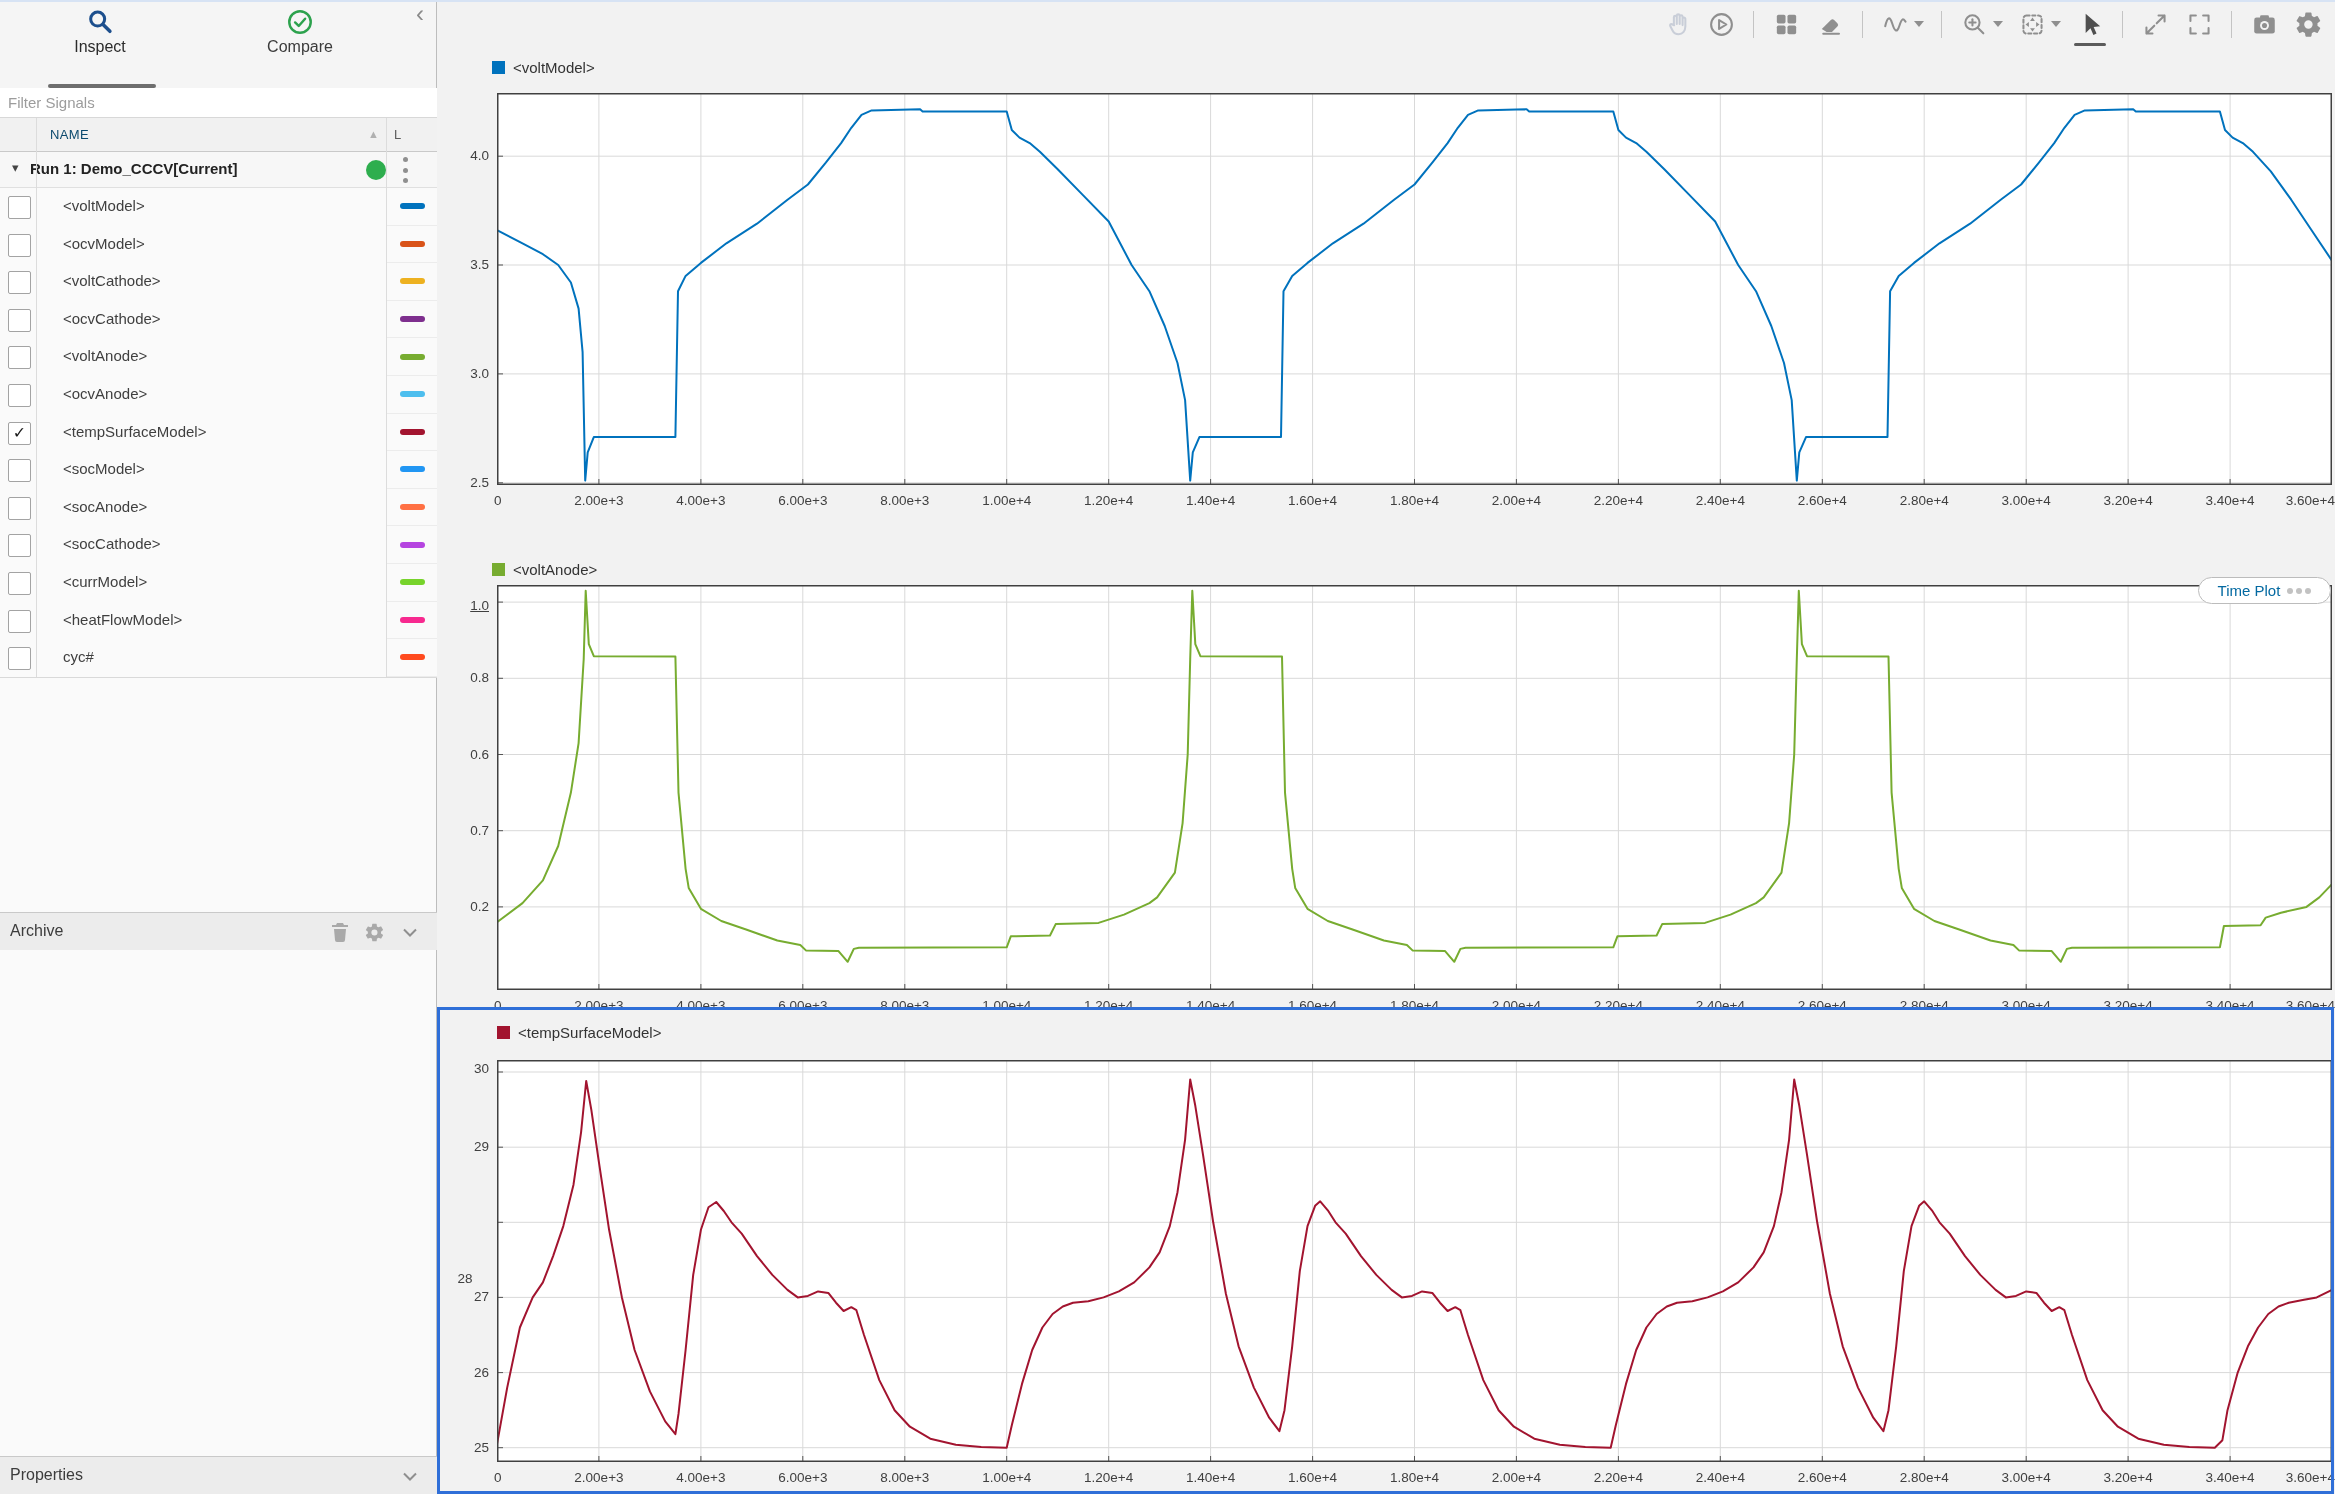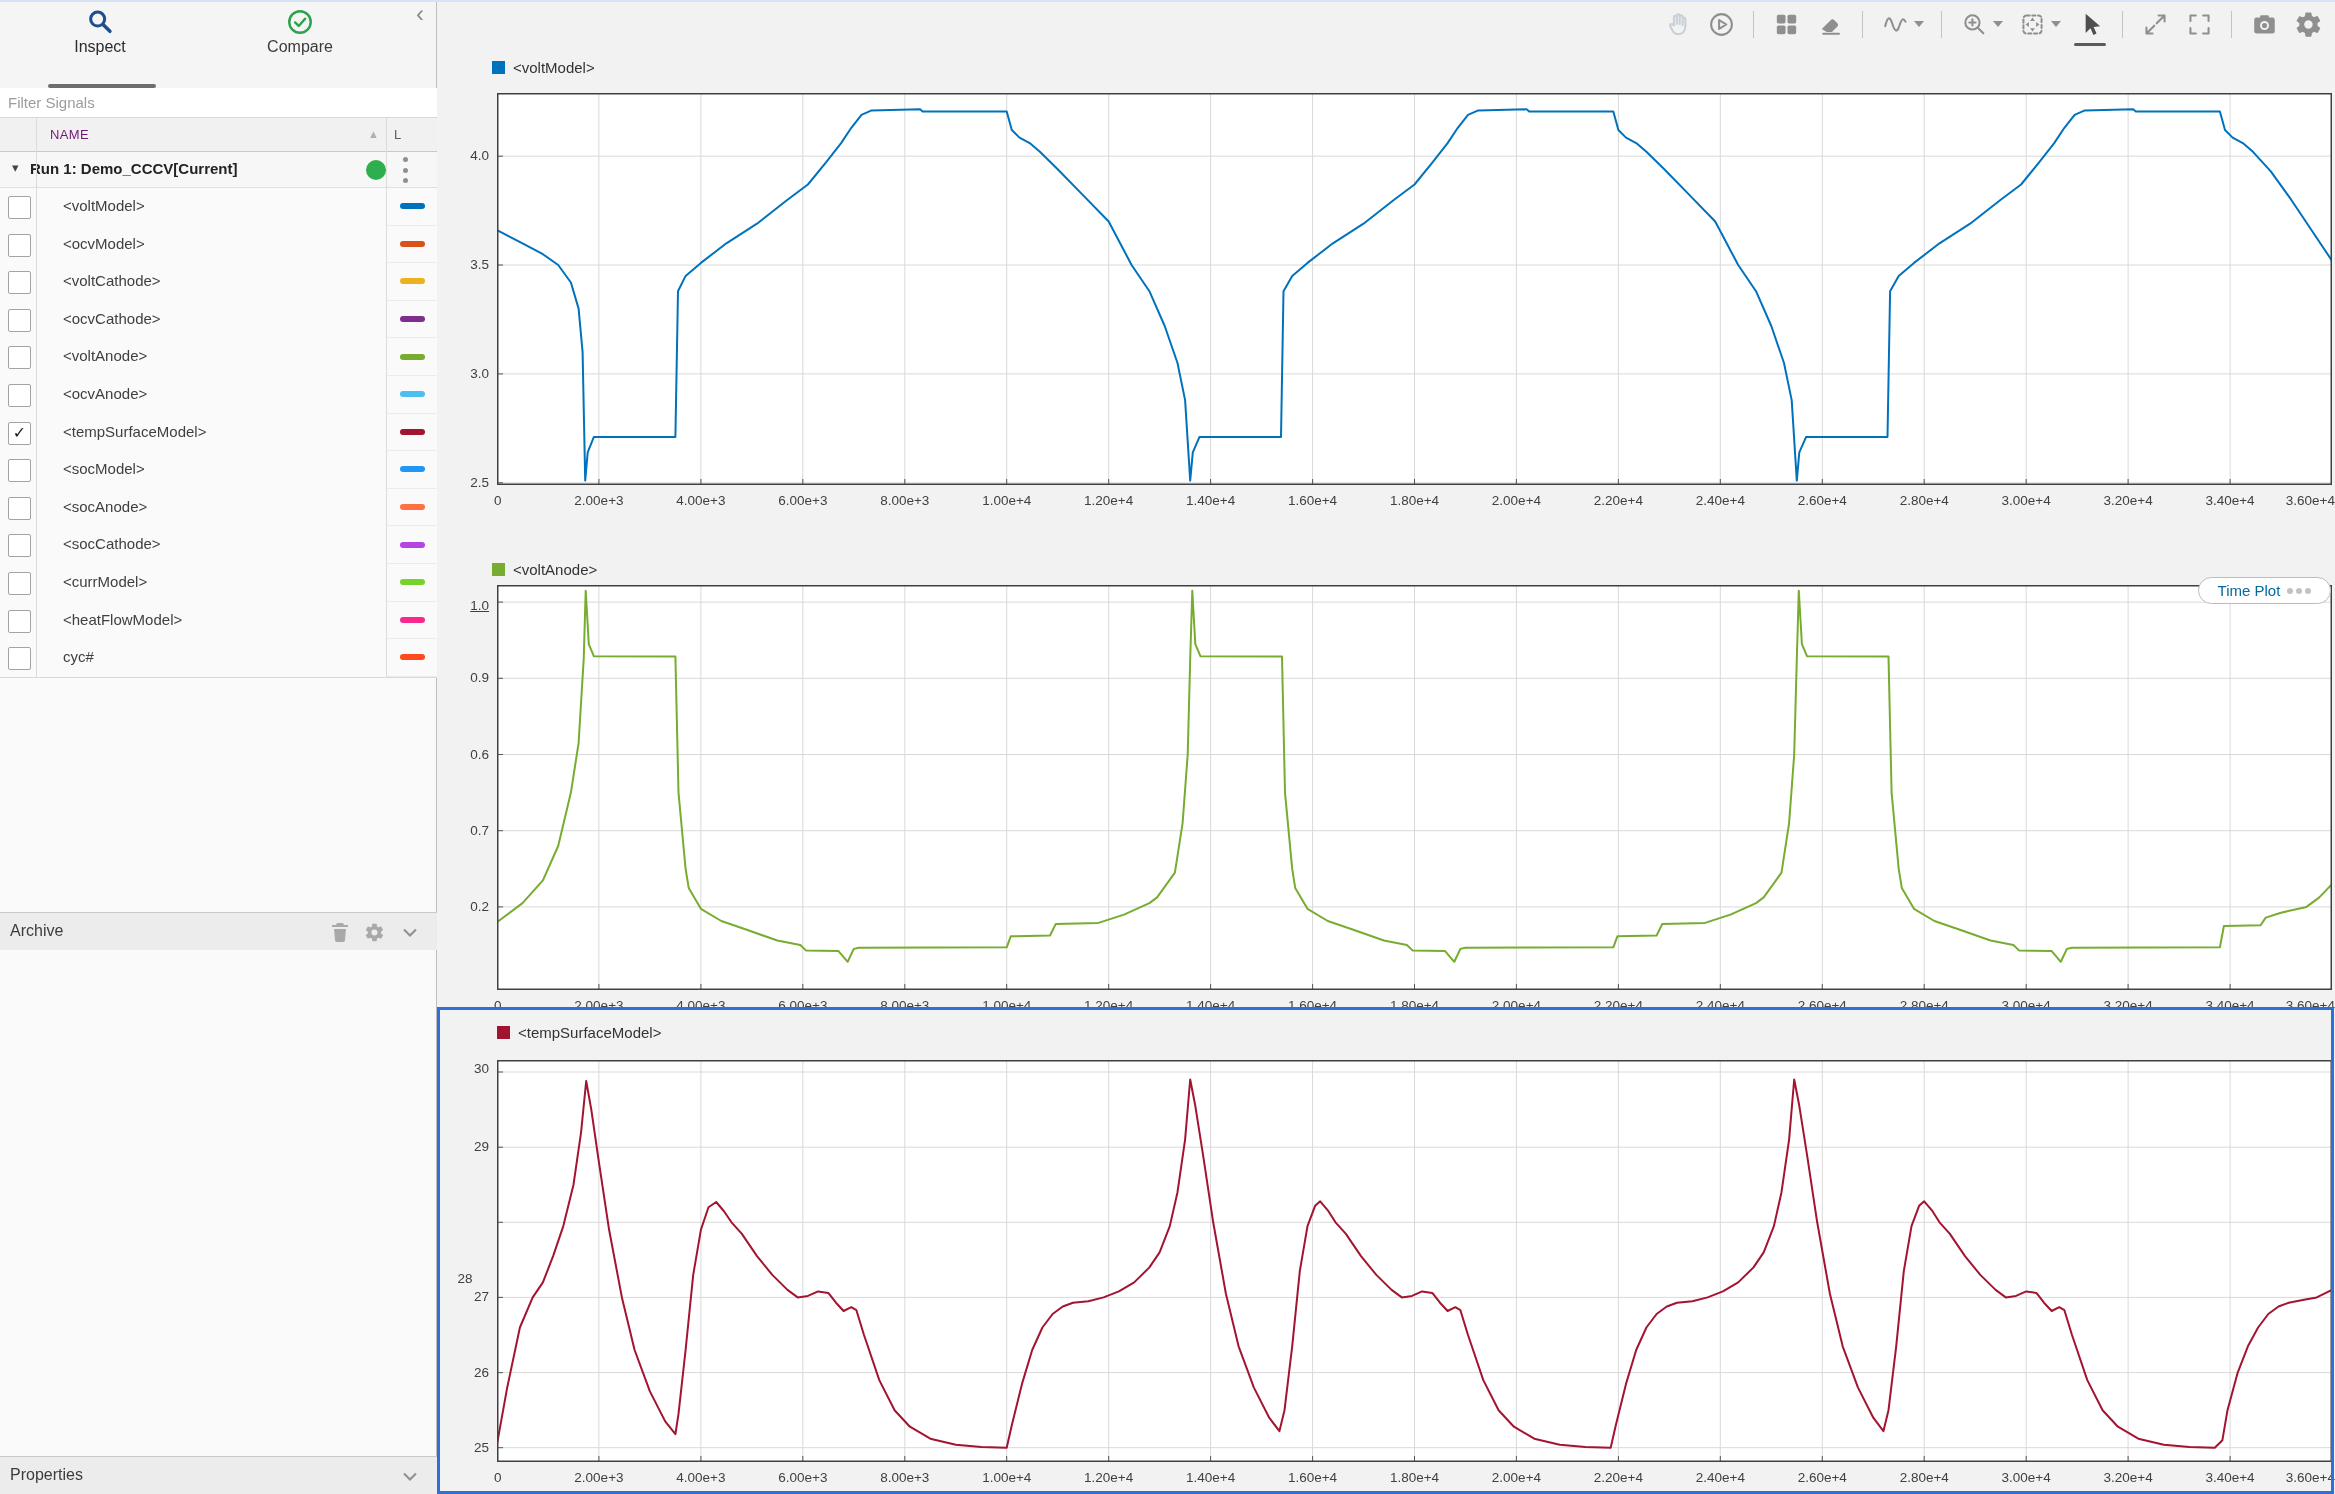--- a/index.html
+++ b/index.html
@@ -14,21 +14,21 @@
   .tab{width:200px;position:relative;display:flex;flex-direction:column;align-items:center;padding-top:8px;cursor:pointer;}
   .tab svg{width:28px;height:28px;}
   .tab .tlabel{margin-top:2px;font-size:16px;color:#3b3b3b;}
   .tab.selected .tlabel{color:#2b2b2b;}
   .tab-underline{position:absolute;left:48px;bottom:0;width:108px;height:4px;background:#6e6e6e;border-radius:2px;}
   .collapse-btn{position:absolute;right:12px;top:2px;font-size:24px;color:#8a8a8a;line-height:24px;cursor:pointer;}
   .filter{position:absolute;left:0;top:88px;width:437px;height:30px;border:none;border-bottom:1px solid #d8d8d8;
           box-sizing:border-box;background:#fff;padding:0 8px;font-size:15px;font-family:inherit;color:#333;outline:none;}
   .filter::placeholder{color:#9c9c9c;}
   .thead{position:absolute;left:0;top:118px;width:437px;height:34px;background:#f1f1f1;border-bottom:1px solid #c9c9c9;box-sizing:border-box;}
-  .thead .name-h{position:absolute;left:50px;top:9px;font-size:13px;color:#701a75;letter-spacing:.4px;}
+  .thead .name-h{position:absolute;left:50px;top:9px;font-size:13px;color:#0c4a6e;letter-spacing:.4px;}
   .thead .sort{position:absolute;left:368px;top:10px;font-size:11px;color:#b0b0b0;}
   .thead .line-h{position:absolute;left:394px;top:9px;font-size:13px;color:#5d5d5d;}
   .runrow{position:absolute;left:0;top:152px;width:437px;height:36px;background:#f7f7f7;border-bottom:1px solid #e0e0e0;box-sizing:border-box;}
   .runrow .caret{position:absolute;left:12px;top:8px;font-size:13px;color:#444;}
   .runrow .rlabel{position:absolute;left:30px;top:8px;font-size:15px;font-weight:bold;color:#222;white-space:nowrap;}
   .rundot{position:absolute;left:366px;top:8px;width:20px;height:20px;border-radius:50%;background:#2eae4e;}
   .kebab{position:absolute;left:398px;top:5px;width:14px;height:26px;display:flex;flex-direction:column;justify-content:space-between;align-items:center;cursor:pointer;}
   .kebab i{width:5px;height:5px;border-radius:50%;background:#8f8f8f;}
   .siglist{position:absolute;left:0;top:188px;width:437px;border-bottom:1px solid #d9d9d9;}
   .sigrow{position:relative;height:37.6px;background:#fafafa;}
@@ -464,21 +464,21 @@
             <line x1="0" y1="93.3" x2="6" y2="93.3" stroke="#555" stroke-width="1"></line>
             <line x1="0" y1="169.5" x2="6" y2="169.5" stroke="#555" stroke-width="1"></line>
             <line x1="0" y1="245.7" x2="6" y2="245.7" stroke="#555" stroke-width="1"></line>
             <line x1="0" y1="321.9" x2="6" y2="321.9" stroke="#555" stroke-width="1"></line>
             <polyline points="0.0,337.2 25.5,318.1 45.9,295.3 61.2,261.0 73.9,207.6 81.6,158.1 86.7,74.3 88.7,5.7 91.8,59.1 96.8,71.2 178.4,71.6 181.5,207.6 188.6,283.8 191.7,302.9 203.9,323.8 224.3,336.0 249.8,344.8 280.3,355.5 303.3,360.0 308.9,365.4 341.5,366.1 350.7,376.8 356.8,363.9 361.9,362.7 509.7,362.3 513.8,351.3 553.0,350.5 558.7,339.1 601.5,337.9 627.0,329.6 652.4,318.1 660.1,312.4 677.9,287.7 685.6,238.1 690.7,169.5 693.2,74.3 695.3,5.7 698.3,59.1 703.4,71.2 785.0,71.6 788.0,207.6 795.2,283.8 798.2,302.9 810.5,323.8 830.8,336.0 856.3,344.8 886.9,355.5 909.9,360.0 915.5,365.4 948.1,366.1 957.3,376.8 963.4,363.9 968.5,362.7 1116.3,362.3 1120.4,351.3 1159.6,350.5 1165.2,339.1 1208.0,337.9 1233.5,329.6 1259.0,318.1 1266.7,312.4 1284.5,287.7 1292.1,238.1 1297.2,169.5 1299.8,74.3 1301.8,5.7 1304.9,59.1 1310.0,71.2 1391.5,71.6 1394.6,207.6 1401.7,283.8 1404.8,302.9 1417.0,323.8 1437.4,336.0 1462.9,344.8 1493.5,355.5 1516.4,360.0 1522.0,365.4 1554.7,366.1 1563.8,376.8 1569.9,363.9 1575.0,362.7 1722.9,362.3 1726.9,341.0 1763.6,340.2 1768.7,332.6 1784.0,327.7 1809.5,321.9 1822.3,312.4 1835.0,299.1" fill="none" stroke="#77AC30" stroke-width="2" stroke-linejoin="round"></polyline>
             <rect x="0.75" y="0.75" width="1833.5" height="403.5" fill="none" stroke="#404040" stroke-width="1.5"></rect>
           </svg>
       </div>
       <div class="ylabels">
           <span class="ylab" style="left: 4px; top: 598px; text-decoration: underline;">1.0</span>
-          <span class="ylab" style="left: 4px; top: 670.344px;">0.9</span>
+          <span class="ylab" style="left: 4px; top: 670.344px;">0.8</span>
           <span class="ylab" style="left: 4px; top: 746.544px;">0.6</span>
           <span class="ylab" style="left: 4px; top: 822.743px;">0.7</span>
           <span class="ylab" style="left: 4px; top: 898.943px;">0.2</span>
         </div>
       <div class="xlabels">
           <span class="xlab first" style="left: 60px; top: 998px;">0</span>
           <span class="xlab" style="left: 161.944px; top: 998px;">2.00e+3</span>
           <span class="xlab" style="left: 263.889px; top: 998px;">4.00e+3</span>
           <span class="xlab" style="left: 365.833px; top: 998px;">6.00e+3</span>
           <span class="xlab" style="left: 467.778px; top: 998px;">8.00e+3</span>

